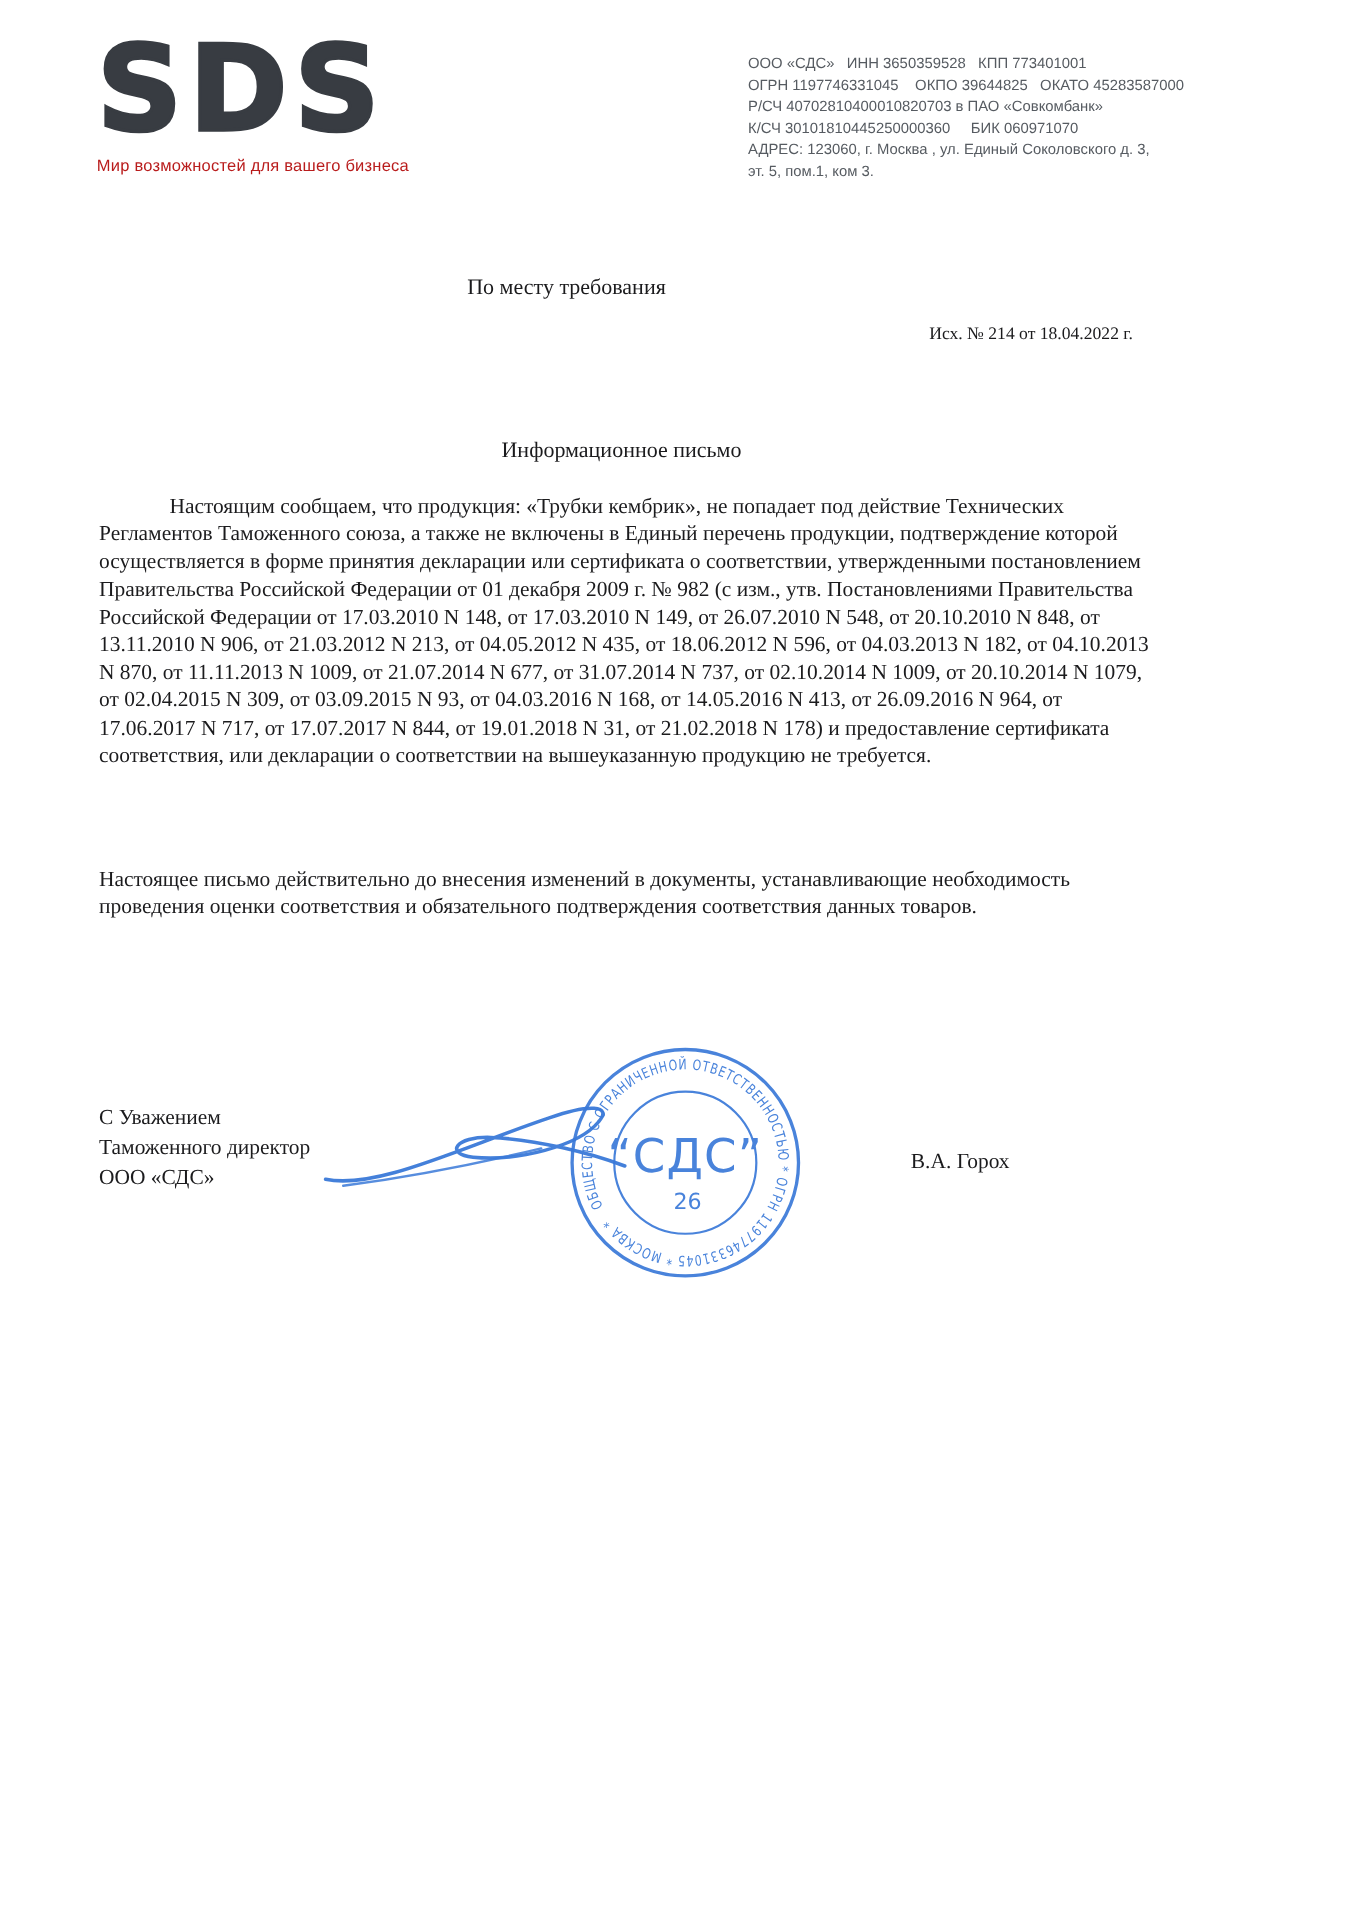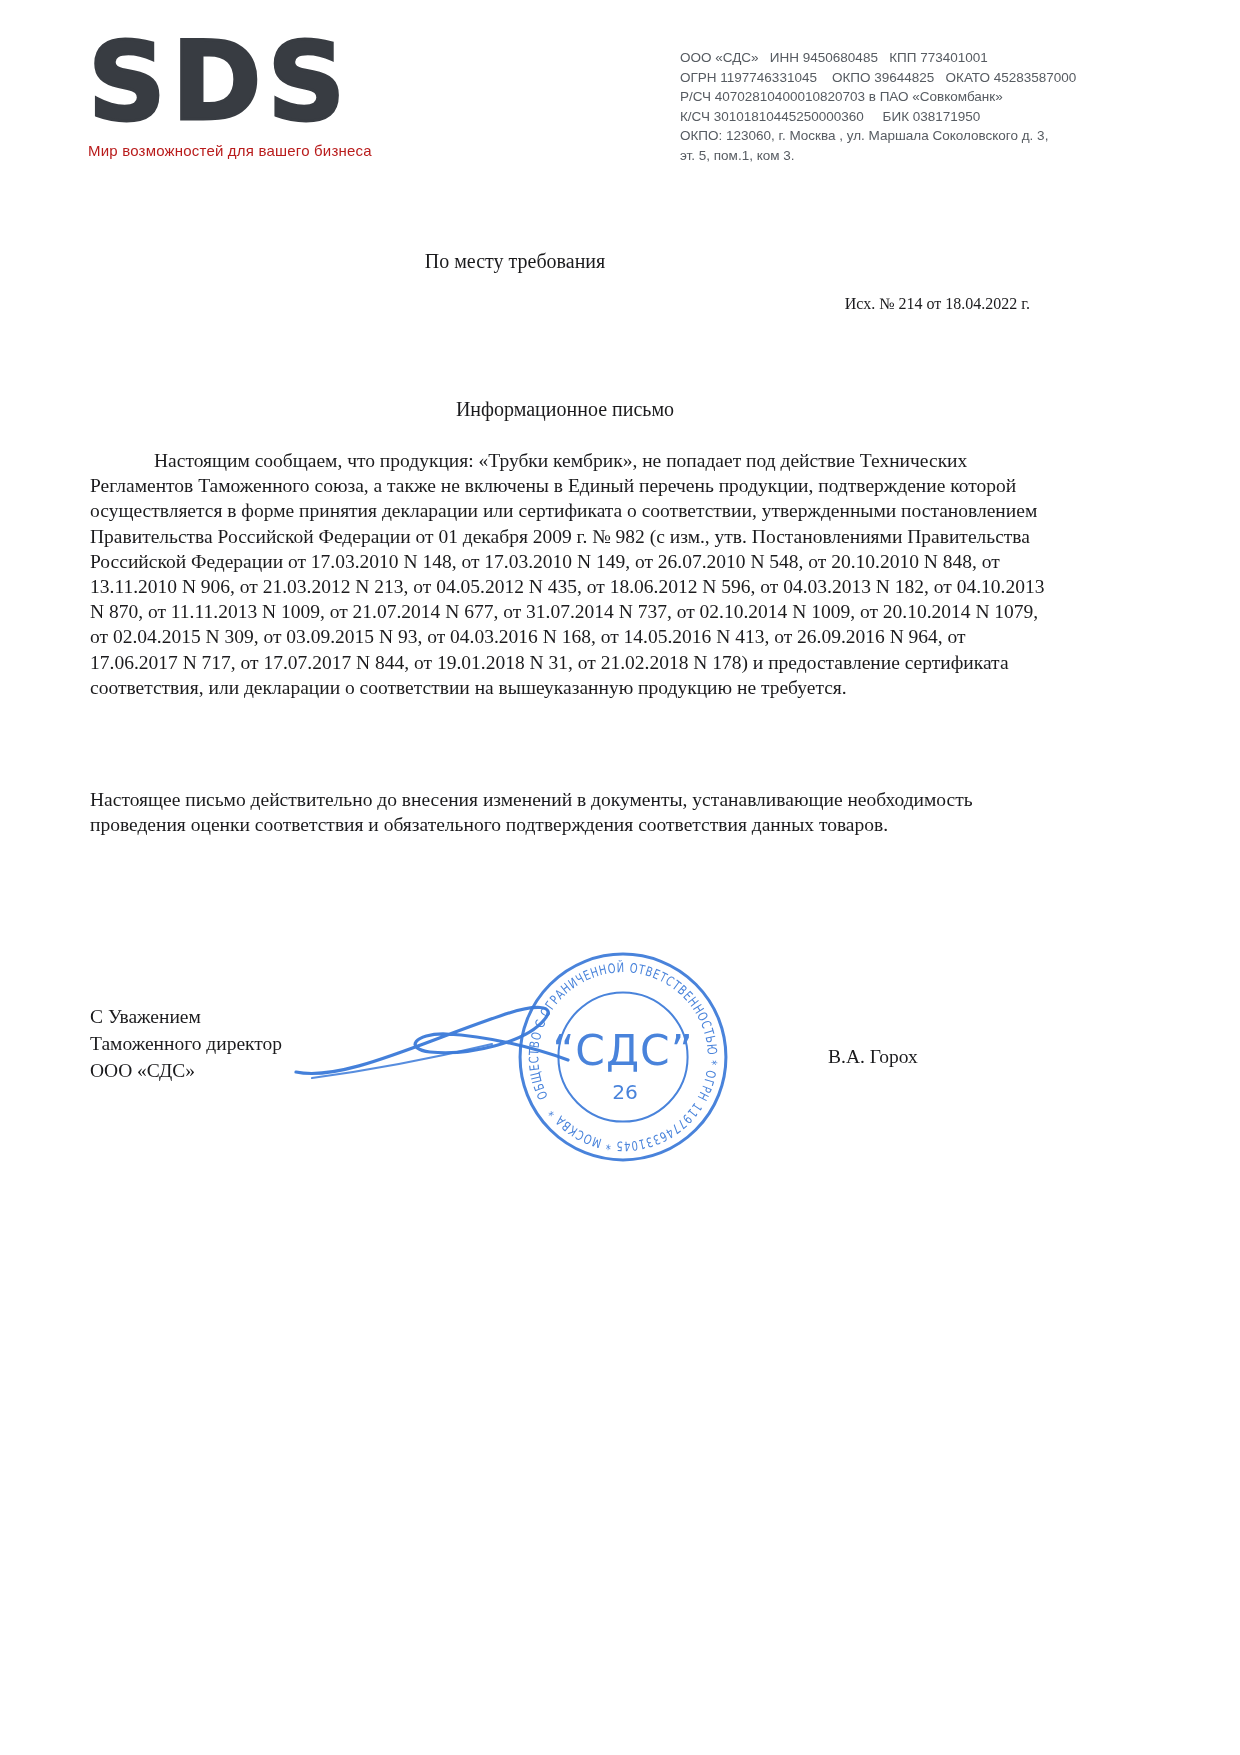--- a/index.html
+++ b/index.html
@@ -137,25 +137,25 @@
 <body>
 
 <div class="page">
 
   <header>
     <div class="logo-block">
       <div class="logo-text">SDS</div>
       <div class="tagline">Мир возможностей для вашего бизнеса</div>
     </div>
     <div class="company-info">
-      <div>ООО «СДС»   ИНН 9450680485   КПП 773401001</div>
+      <div>ООО «СДС»   ИНН 3650359528   КПП 773401001</div>
       <div>ОГРН 1197746331045    ОКПО 39644825   ОКАТО 45283587000</div>
       <div>Р/СЧ 40702810400010820703 в ПАО «Совкомбанк»</div>
-      <div>К/СЧ 30101810445250000360     БИК 038171950</div>
-      <div>ОКПО: 123060, г. Москва , ул. Маршала Соколовского д. 3,</div>
+      <div>К/СЧ 30101810445250000360     БИК 060971070</div>
+      <div>АДРЕС: 123060, г. Москва , ул. Единый Соколовского д. 3,</div>
       <div>эт. 5, пом.1, ком 3.</div>
     </div>
   </header>
 
   <div class="addressee">По месту требования</div>
   <div class="ref-line">Исх. № 214 от 18.04.2022 г.</div>
 
   <h1 class="title">Информационное письмо</h1>
 
   <p class="para para-1">Настоящим сообщаем, что продукция: «Трубки кембрик», не попадает под действие Технических Регламентов Таможенного союза, а также не включены в Единый перечень продукции, подтверждение которой осуществляется в форме принятия декларации или сертификата о соответствии, утвержденными постановлением Правительства Российской Федерации от 01 декабря 2009 г. № 982 (с изм., утв. Постановлениями Правительства Российской Федерации от 17.03.2010 N 148, от 17.03.2010 N 149, от 26.07.2010 N 548, от 20.10.2010 N 848, от 13.11.2010 N 906, от 21.03.2012 N 213, от 04.05.2012 N 435, от 18.06.2012 N 596, от 04.03.2013 N 182, от 04.10.2013 N 870, от 11.11.2013 N 1009, от 21.07.2014 N 677, от 31.07.2014 N 737, от 02.10.2014 N 1009, от 20.10.2014 N 1079, от 02.04.2015 N 309, от 03.09.2015 N 93, от 04.03.2016 N 168, от 14.05.2016 N 413, от 26.09.2016 N 964, от 17.06.2017 N 717, от 17.07.2017 N 844, от 19.01.2018 N 31, от 21.02.2018 N 178) и предоставление сертификата соответствия, или декларации о соответствии на вышеуказанную продукцию не требуется.</p>

